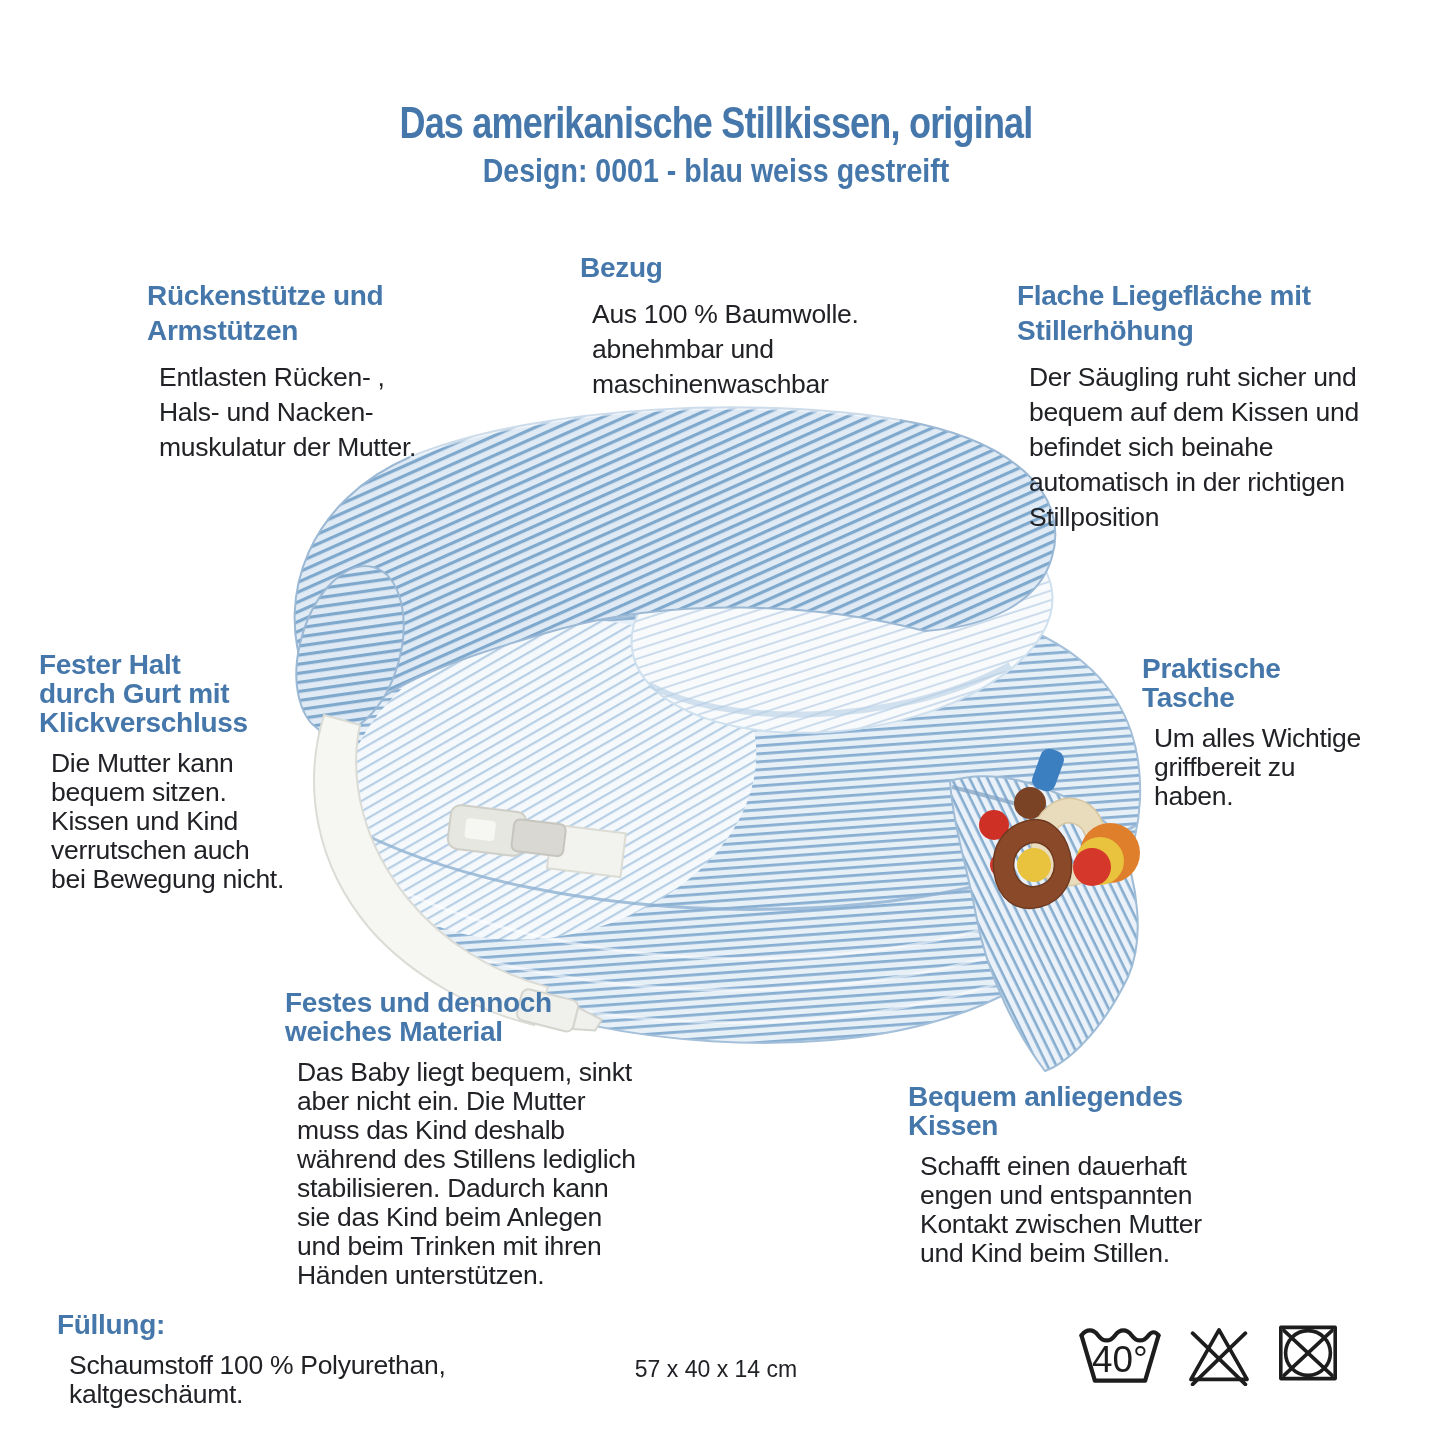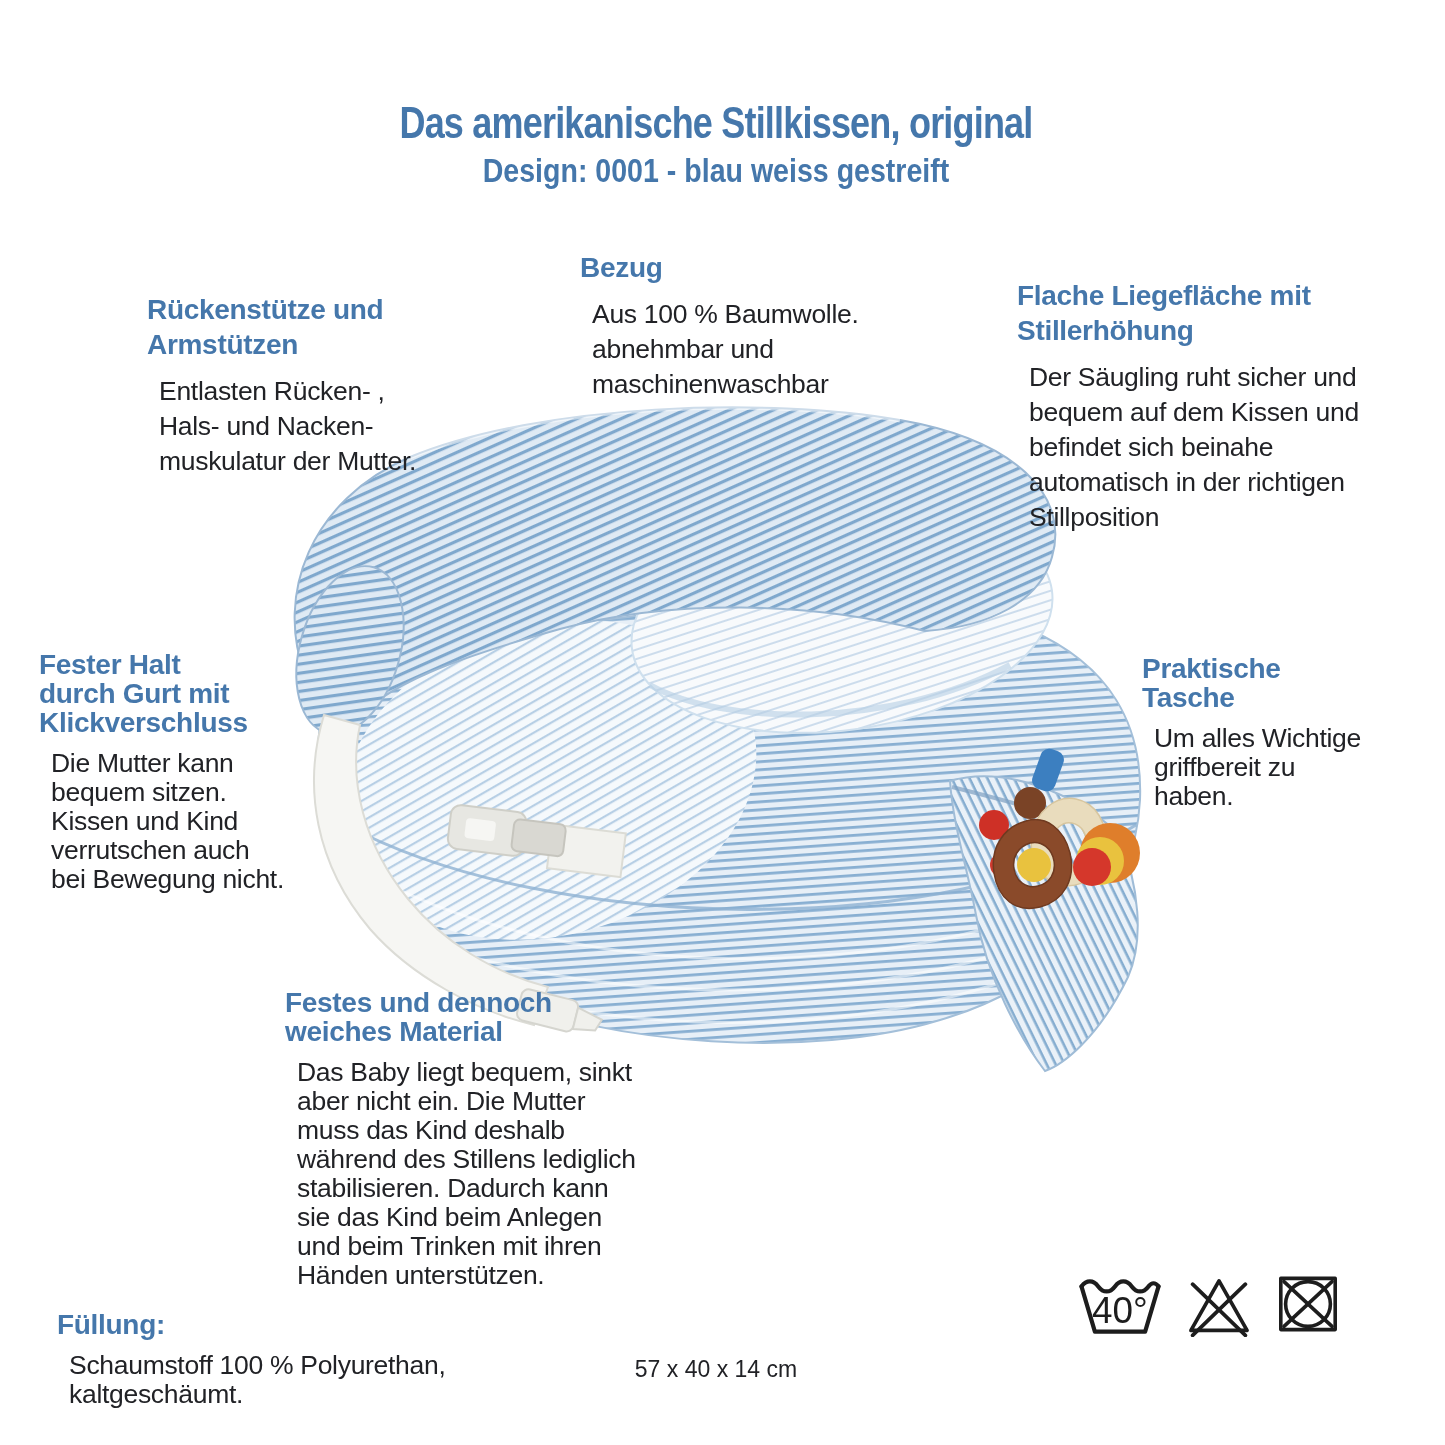--- a/index.html
+++ b/index.html
@@ -10,21 +10,21 @@
   }
   .title{position:absolute;left:0;right:0;top:100px;text-align:center;color:var(--accent,#4577ab);font-weight:bold;}
   .title .main{display:block;font-size:45px;line-height:46px;letter-spacing:-1px;transform:scaleX(.80);}
   .title .sub{display:block;font-size:34px;line-height:36px;margin-top:6px;transform:scaleX(.84);}
   .callout{position:absolute;}
   .callout h3{margin:0;font-size:28px;font-weight:bold;color:var(--accent,#4577ab);white-space:pre-line;letter-spacing:-.3px;}
   .callout p{margin:12px;font-size:26.5px;white-space:pre-line;color:var(--text,#212226);letter-spacing:-.3px;}
   .lh35 h3,.lh35 p{line-height:35px;}
   .lh29 h3,.lh29 p{line-height:29px;}
   .dimensions{position:absolute;left:0;right:0;top:1356px;text-align:center;font-size:23px;color:var(--text,#212226);}
-  .care{position:absolute;left:1078px;top:1271px;display:flex;align-items:center;gap:24px;}
+  .care{position:absolute;left:1078px;top:1320px;display:flex;align-items:center;gap:24px;}
   .care svg{display:block;}
   .pillow-wrap{position:absolute;left:250px;top:395px;margin:0;width:930px;height:690px;}
 </style>
 </head>
 <body>
 
 <div class="canvas">
 
   <header class="title">
     <span class="main">Das amerikanische Stillkissen, original</span>
@@ -107,21 +107,21 @@
         <circle cx="860" cy="458" r="30" fill="#df7e2b"></circle>
         <circle cx="850" cy="466" r="24" fill="#e9c23e"></circle>
         <circle cx="842" cy="472" r="19" fill="#d5372b"></circle>
         <circle cx="752" cy="470" r="12" fill="#cf3a2e"></circle>
         <circle cx="784" cy="470" r="17" fill="#e9c23e"></circle>
         <path fill-rule="evenodd" fill="#8a4a2a" stroke="#6f3a20" stroke-width="1.5" d="M776 426 C796 420 814 434 820 458 C826 484 814 506 790 512 C766 518 748 504 744 478 C740 452 754 432 776 426 Z M780 448 C768 452 762 462 764 474 C766 486 776 494 788 491 C800 488 806 478 804 466 C802 454 792 445 780 448 Z"></path>
       </g>
     </svg>
   </figure>
 
-  <div class="callout lh35" style="left:147px;top:292px">
+  <div class="callout lh35" style="left:147px;top:278px">
     <h3>Rückenstütze und
 Armstützen</h3>
     <p>Entlasten Rücken- ,
 Hals- und Nacken-
 muskulatur der Mutter.</p>
   </div>
 
   <div class="callout lh35" style="left:580px;top:250px">
     <h3>Bezug</h3>
     <p>Aus 100 % Baumwolle.
@@ -164,20 +164,28 @@
     <p>Das Baby liegt bequem, sinkt
 aber nicht ein. Die Mutter
 muss das Kind deshalb
 während des Stillens lediglich
 stabilisieren. Dadurch kann
 sie das Kind beim Anlegen
 und beim Trinken mit ihren
 Händen unterstützen.</p>
   </div>
 
+  <div class="callout lh29" style="left:908px;top:1082px">
+    <h3>Bequem anliegendes
+Kissen</h3>
+    <p>Schafft einen dauerhaft
+engen und entspannten
+Kontakt zwischen Mutter
+und Kind beim Stillen.</p>
+  </div>
 
   <div class="callout lh29" style="left:57px;top:1310px">
     <h3>Füllung:</h3>
     <p>Schaumstoff 100 % Polyurethan,
 kaltgeschäumt.</p>
   </div>
 
   <div class="dimensions">57 x 40 x 14 cm</div>
 
   <div class="care">

